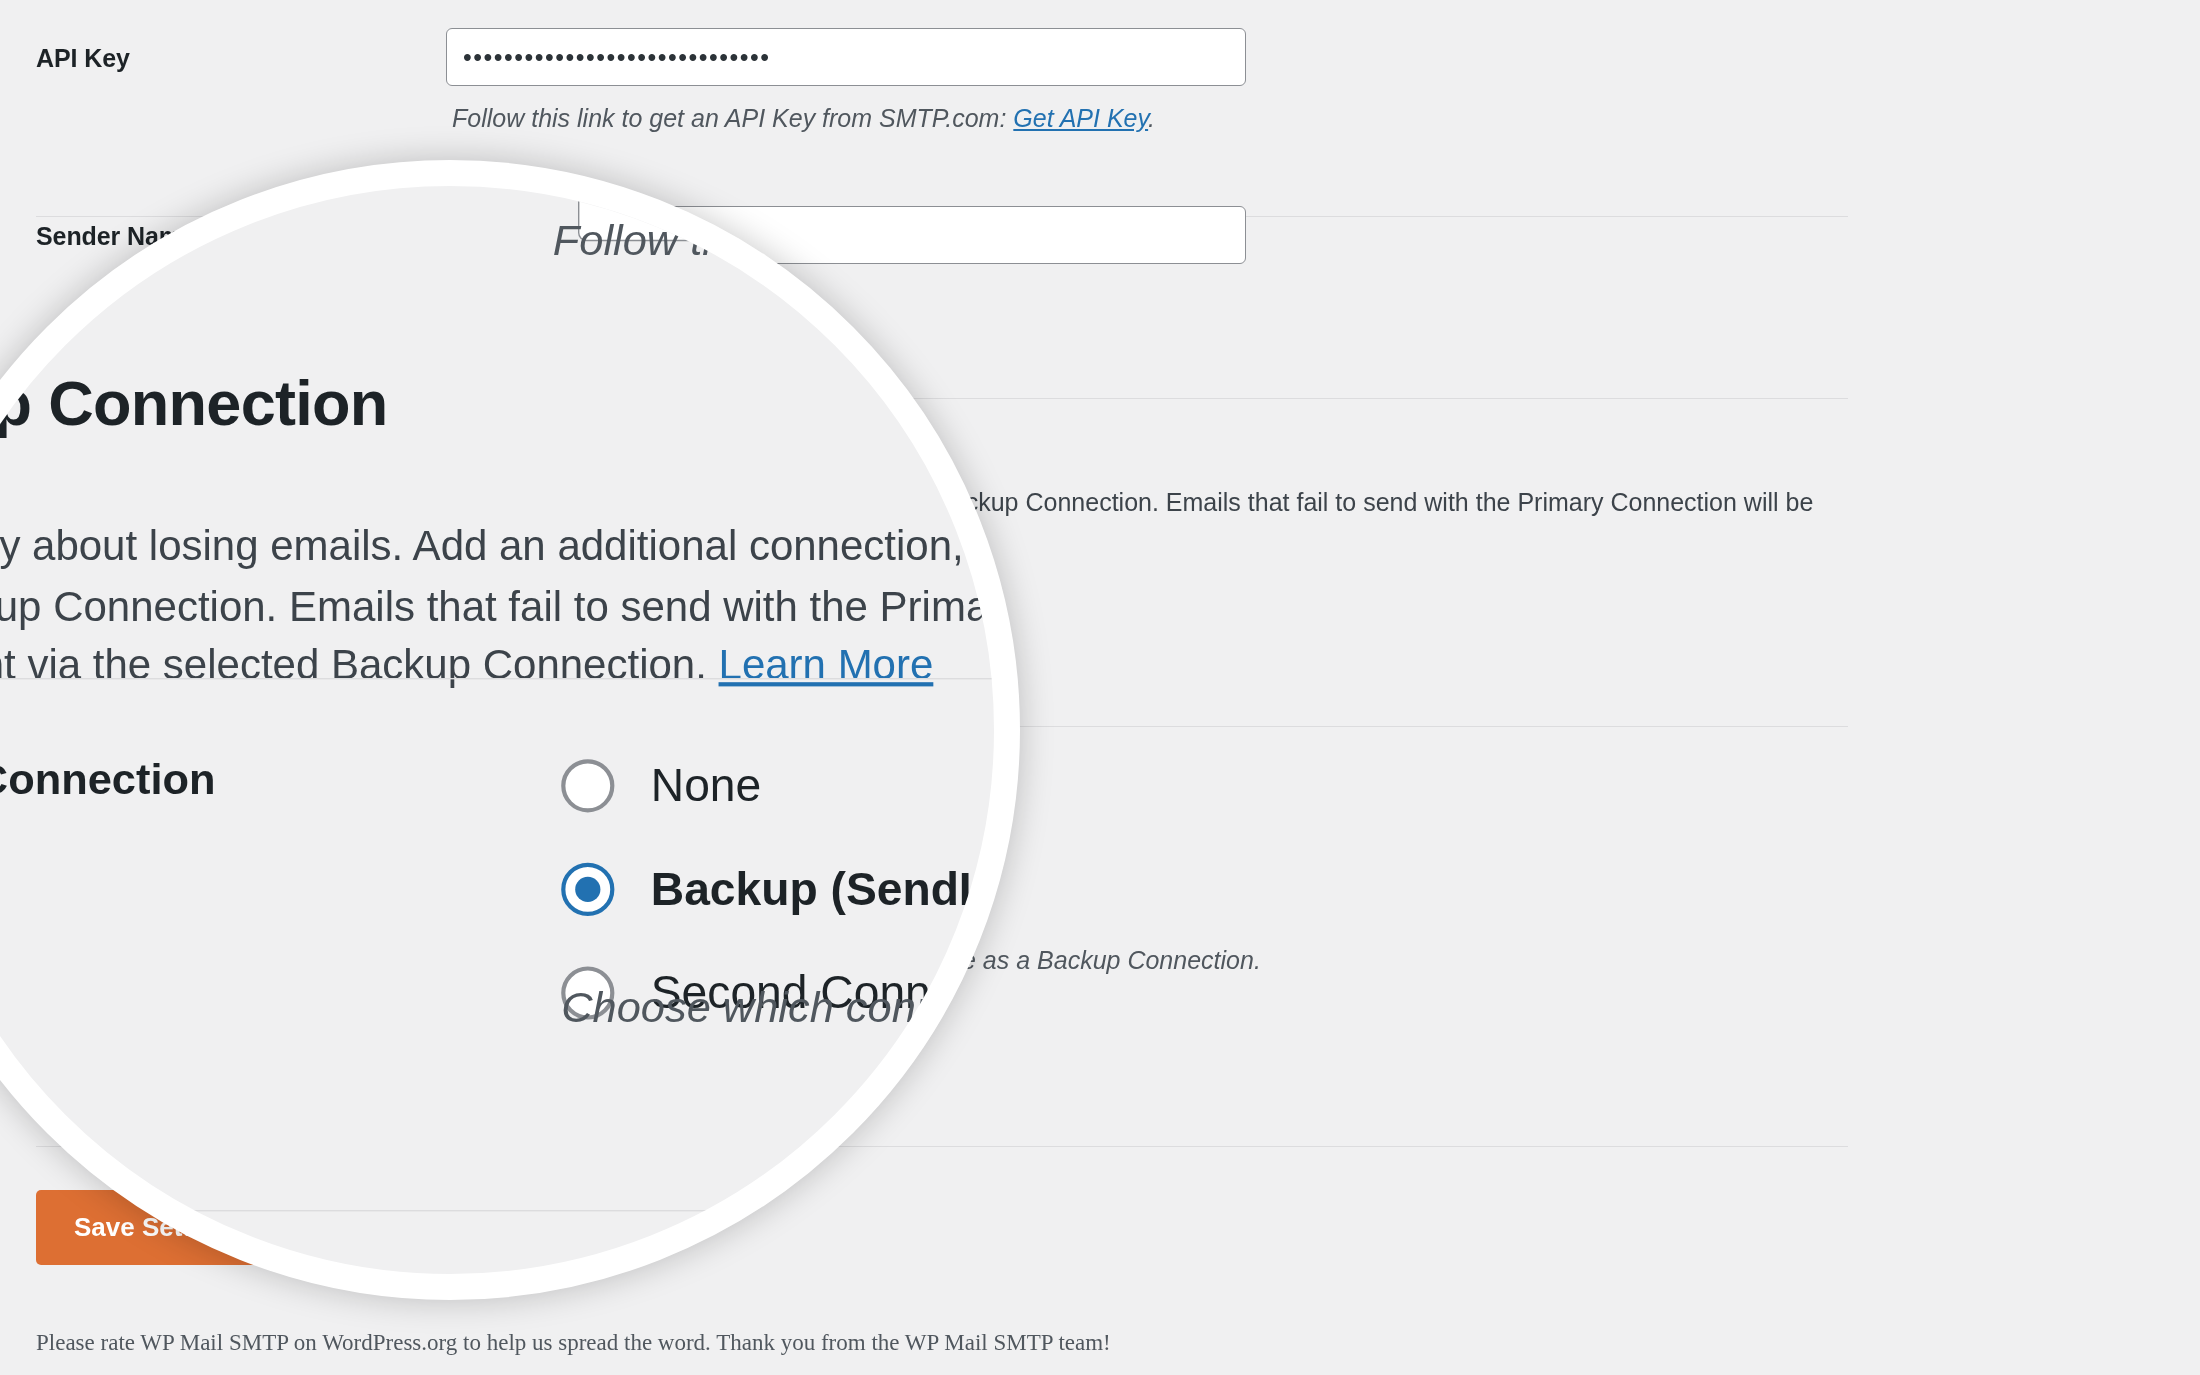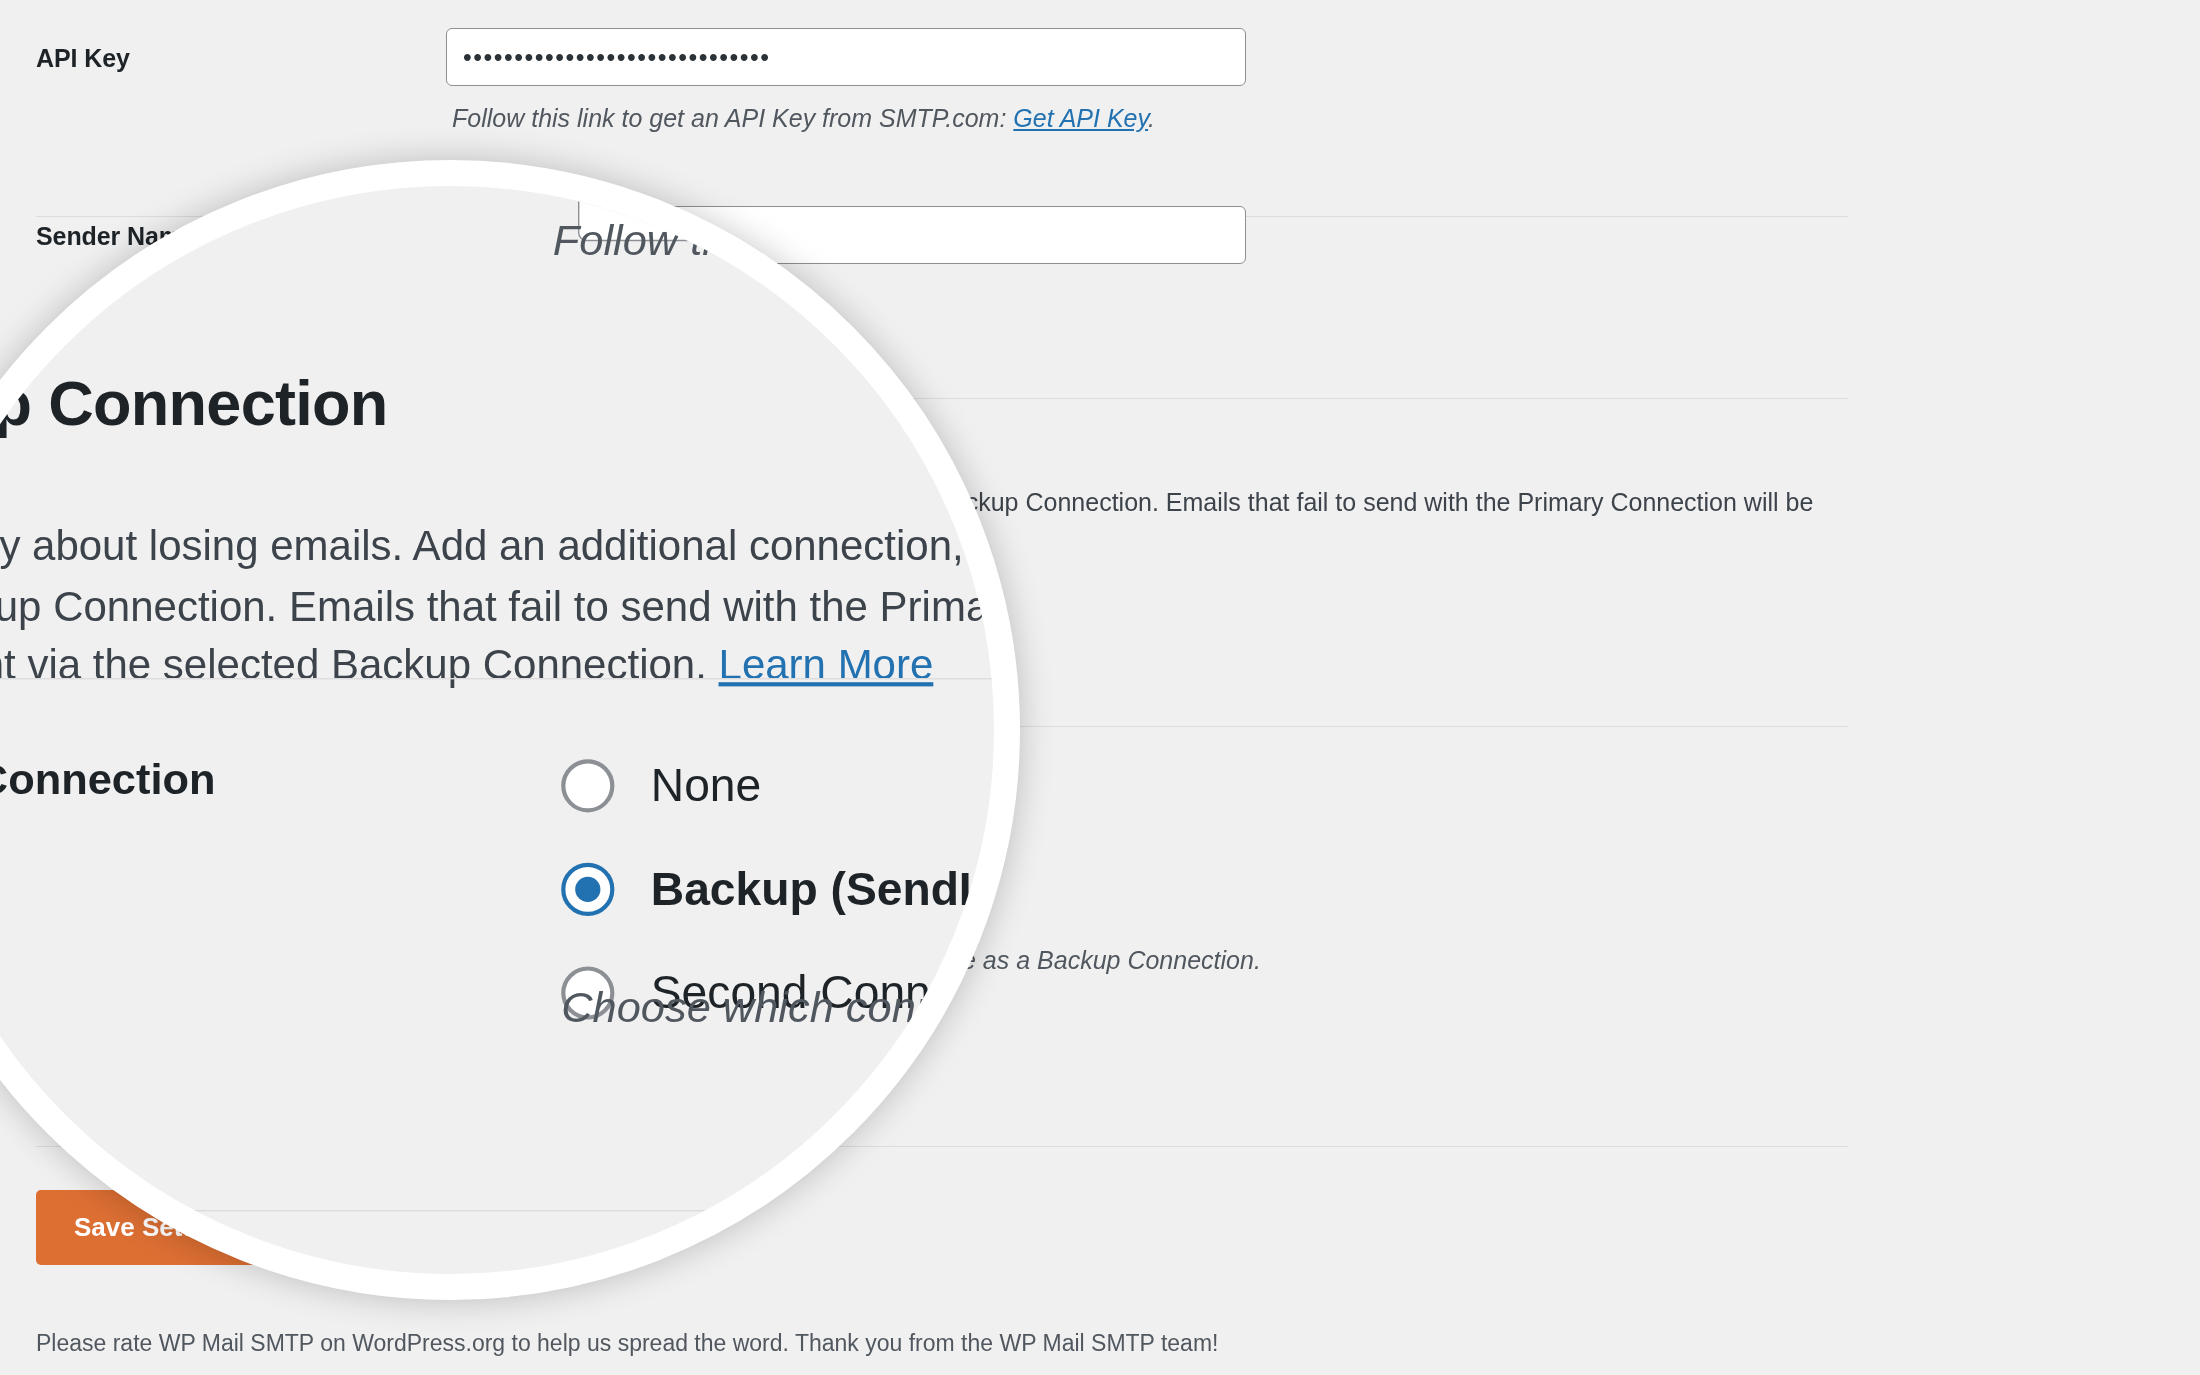--- a/index.html
+++ b/index.html
@@ -159,20 +159,21 @@
     border: none;
     border-radius: 5px;
     padding: 22px 38px;
     cursor: pointer;
   }
 
   .footer-note {
     font-size: 23px;
     color: #50575e;
     padding: 20px 36px 0 36px;
+    font-family: Liberation Serif, serif;
   }
 
   
   #row-api-key { position: absolute; top: 22px; left: 0; right: 0; }
   #hr-1       { position: absolute; top: 190px; left: 0; right: 0; }
   #row-sender { position: absolute; top: 200px; left: 0; right: 0; }
   #hr-2       { position: absolute; top: 372px; left: 0; right: 0; }
   #backup-section { position: absolute; top: 390px; left: 0; right: 0; }
   #hr-3       { position: absolute; top: 700px; left: 0; right: 0; }
   #row-backup-conn { position: absolute; top: 740px; left: 0; right: 0; }

